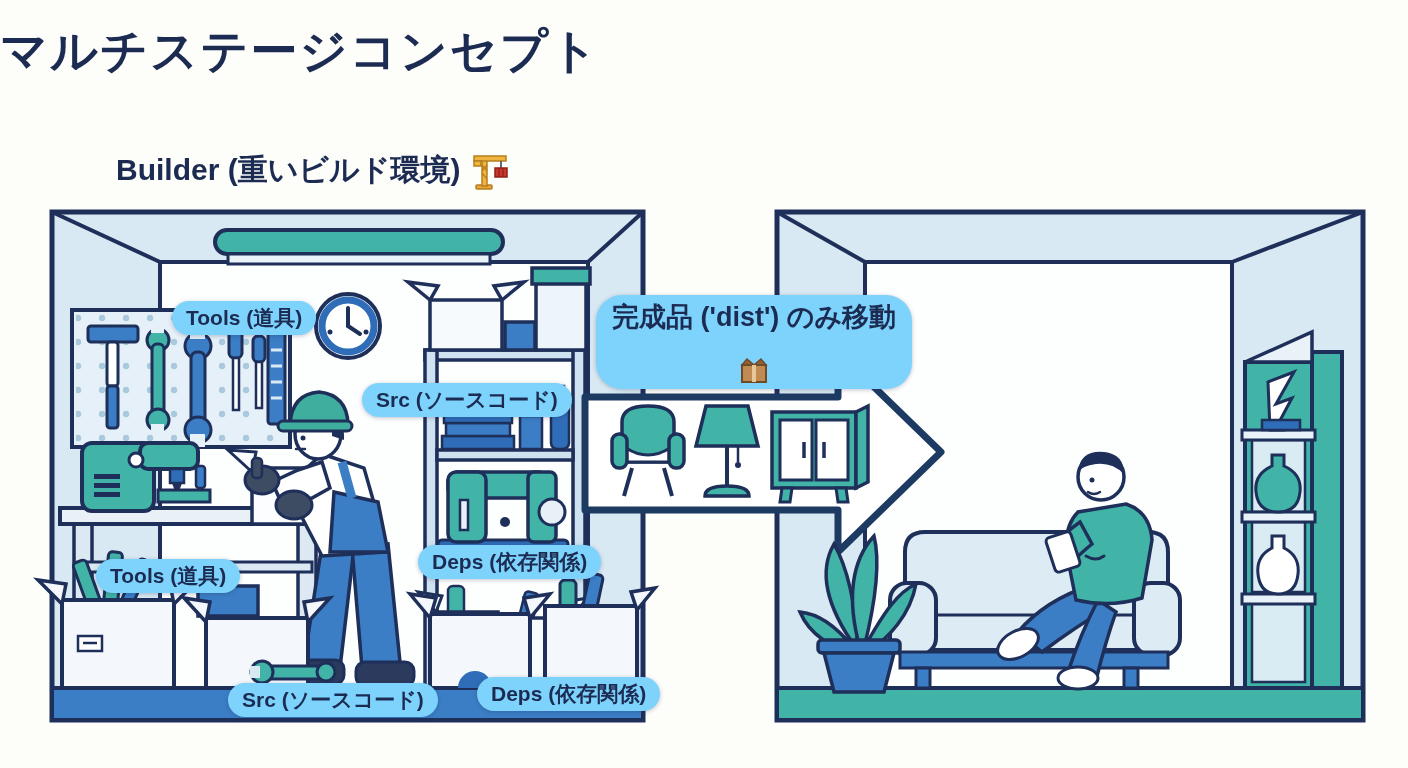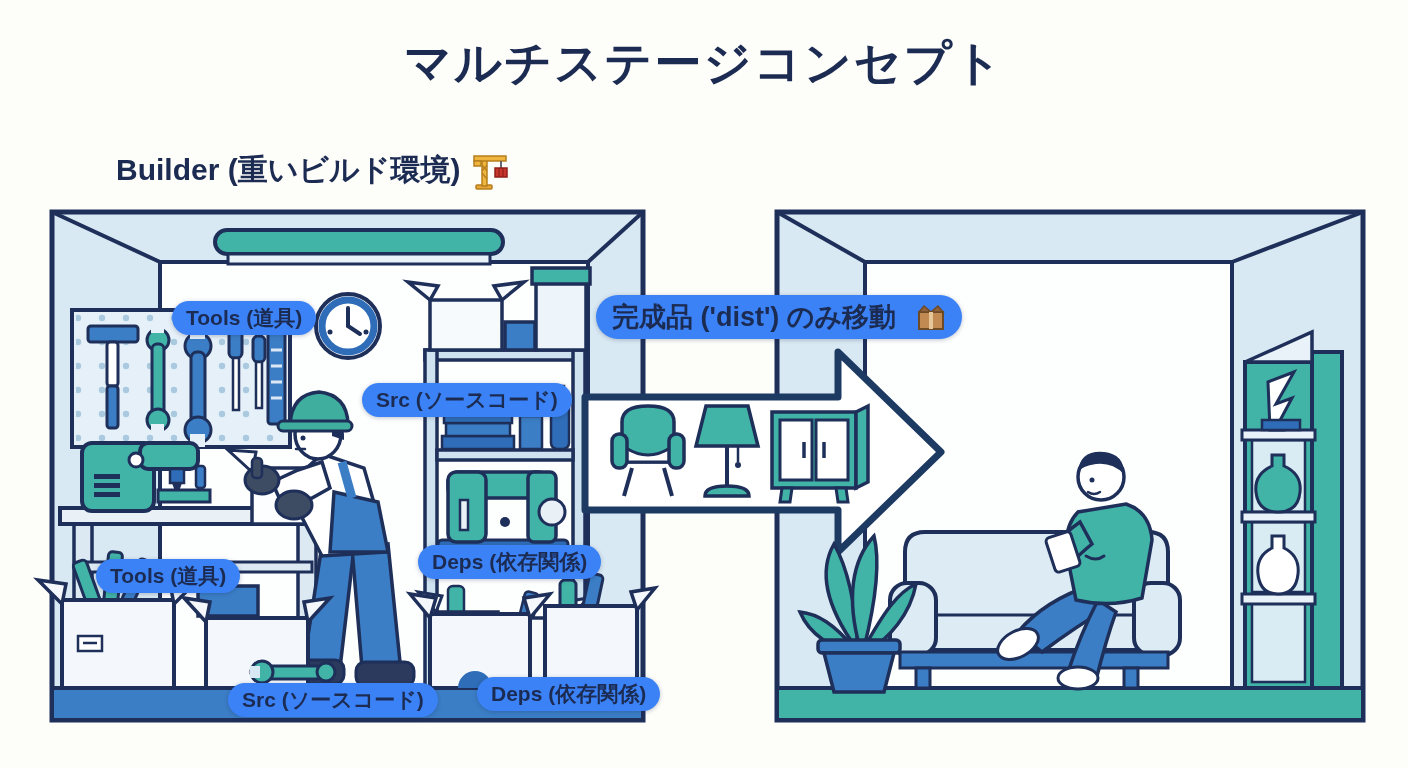--- a/index.html
+++ b/index.html
@@ -1,35 +1,35 @@
 <!DOCTYPE html>
 <html><head>
 <meta charset="utf-8">
 <style>
   html,body{margin:0;padding:0;background:#fdfdfa;}
   .canvas{position:relative;width:1408px;height:768px;overflow:hidden;background:#fdfdfa;
           font-family:"Liberation Sans","DejaVu Sans",sans-serif;color:#1c2b52;}
   svg.scene{position:absolute;left:0;top:0;}
-  .title{position:absolute;top:32px;left:0;width:100%;text-align:center;
+  .title{position:absolute;top:20px;left:0;width:100%;text-align:left;
          font-size:47px;font-weight:800;letter-spacing:2px;color:#1c2b52;}
   .heading{position:absolute;display:flex;align-items:center;gap:10px;
            font-size:30px;font-weight:700;color:#1c2b52;white-space:nowrap;text-align:right;}
   #builder-heading{left:116px;top:150px;}
   #runner-heading{left:844px;top:150px;}
-  .pill{position:absolute;background:#3b82f6;border-radius:22px;padding:3px 14px;
+  .pill{position:absolute;background:#7dd3fc;border-radius:22px;padding:3px 14px;
         font-weight:700;font-size:21px;color:#1c2b52;white-space:nowrap;
         box-shadow:0 1px 4px rgba(28,43,82,.28);}
   #pill-tools-wall{left:172px;top:301px;}
   #pill-src-shelf{left:362px;top:383px;}
   #pill-deps-shelf{left:418px;top:545px;}
   #pill-tools-floor{left:96px;top:559px;}
   #pill-src-floor{left:228px;top:683px;}
   #pill-deps-floor{left:477px;top:677px;}
   #pill-transfer{left:596px;top:295px;font-size:27px;border-radius:26px;
-                 display:flex;align-items:center;gap:20px;padding:4px 16px;}
+                 display:flex;align-items:center;gap:20px;padding:4px 16px;flex-direction:column;}
   .icon{display:inline-flex;align-items:center;}
 </style>
 </head>
 <body>
 
 <div class="canvas">
 
 <svg class="scene" width="1408" height="768" viewBox="0 0 1408 768">
   <defs>
     <pattern id="pegdots" width="24" height="24" patternUnits="userSpaceOnUse">

